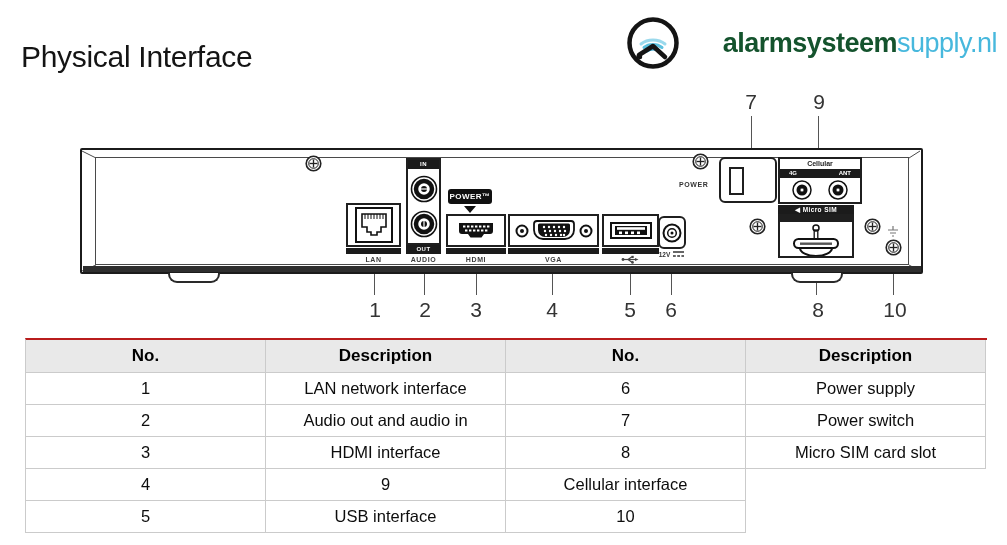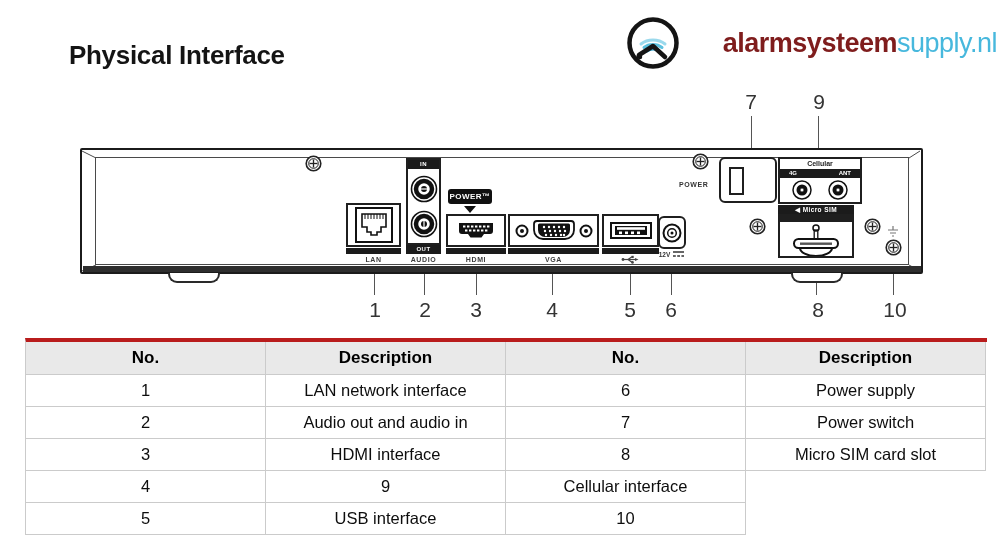--- a/index.html
+++ b/index.html
@@ -1,23 +1,23 @@
 <!DOCTYPE html>
 <html><head>
 <meta charset="utf-8">
 <style>
   * { margin:0; padding:0; box-sizing:border-box; }
   html,body { width:1007px; height:545px; background:#fff; font-family:"Liberation Sans", sans-serif; }
   .page { position:relative; width:1007px; height:545px; background:#fff; overflow:hidden; }
 
   
-  .title { position:absolute; left:21px; top:40px; font-size:26px; font-weight:bold; color:#141414; letter-spacing:-0.3px;margin-left:48px; }
+  .title { position:absolute; left:21px; top:40px; font-size:30px; font-weight:normal; color:#141414; letter-spacing:-0.3px; }
   .logo { position:absolute; top:16px; right:10px; display:flex; align-items:center; gap:7px; }
   .logo-text { font-size:27px; letter-spacing:-0.5px; white-space:nowrap; }
-  .lt-b { font-weight:bold; color:#7f1d1d;margin-left:36px; }
+  .lt-b { font-weight:bold; color:#14532d;margin-left:36px; }
   .lt-l { font-weight:normal; color:#47b8dd; }
 
   
   .dev-outer { position:absolute; left:80px; top:148px; width:843px; height:126px; border:2px solid #1b1b1b; border-radius:2px; background:#fff; }
   .dev-face  { position:absolute; left:95px; top:157px; width:814px; height:108px; border:1px solid #4a4a4a; background:#fff; }
   .dev-strip { position:absolute; left:83px; top:266px; width:838px; height:6px; background:#2e2e2e; }
   .foot { position:absolute; height:10px; border:2px solid #2a2a2a; border-top:none; border-radius:0 0 9px 9px; background:#fff; top:273px; }
   .foot.f1 { left:168px; width:52px; } .foot.f2 { left:791px; width:52px; }
   .bevels { position:absolute; left:80px; top:148px; }
 
@@ -45,21 +45,21 @@
   .sim-box { position:absolute; left:778px; top:214px; width:76px; height:44px; border:2px solid #1f1f1f; background:#fff; }
 
   .screw { position:absolute; width:17px; height:17px; }
   .gnd-sym { position:absolute; left:886px; top:224px; }
 
   
   .lead { position:absolute; width:1px; background:#555; }
   .num { position:absolute; font-size:21px; color:#333; transform:translateX(-50%); }
 
   
-  .tbl { position:absolute; left:25px; top:338px; width:962px; border-top:4px solid #b91c1c; border-left:1px solid #cbcbcb; }
+  .tbl { position:absolute; left:25px; top:338px; width:962px; border-top:2px solid #b91c1c; border-left:1px solid #cbcbcb; }
   .trow { display:grid; grid-template-columns:repeat(4, 240px); }
   .tc { border-right:1px solid #cbcbcb; border-bottom:1px solid #cbcbcb; height:32px; display:flex; align-items:center; justify-content:center; font-size:16.5px; color:#0d0d0d; background:#fff; }
   .th { background:#e9e9e9; font-weight:bold; height:33px; font-size:17px; color:#000; }
 </style>
 </head>
 <body>
 
 <div class="page">
 
   <div class="title">Physical Interface</div>

